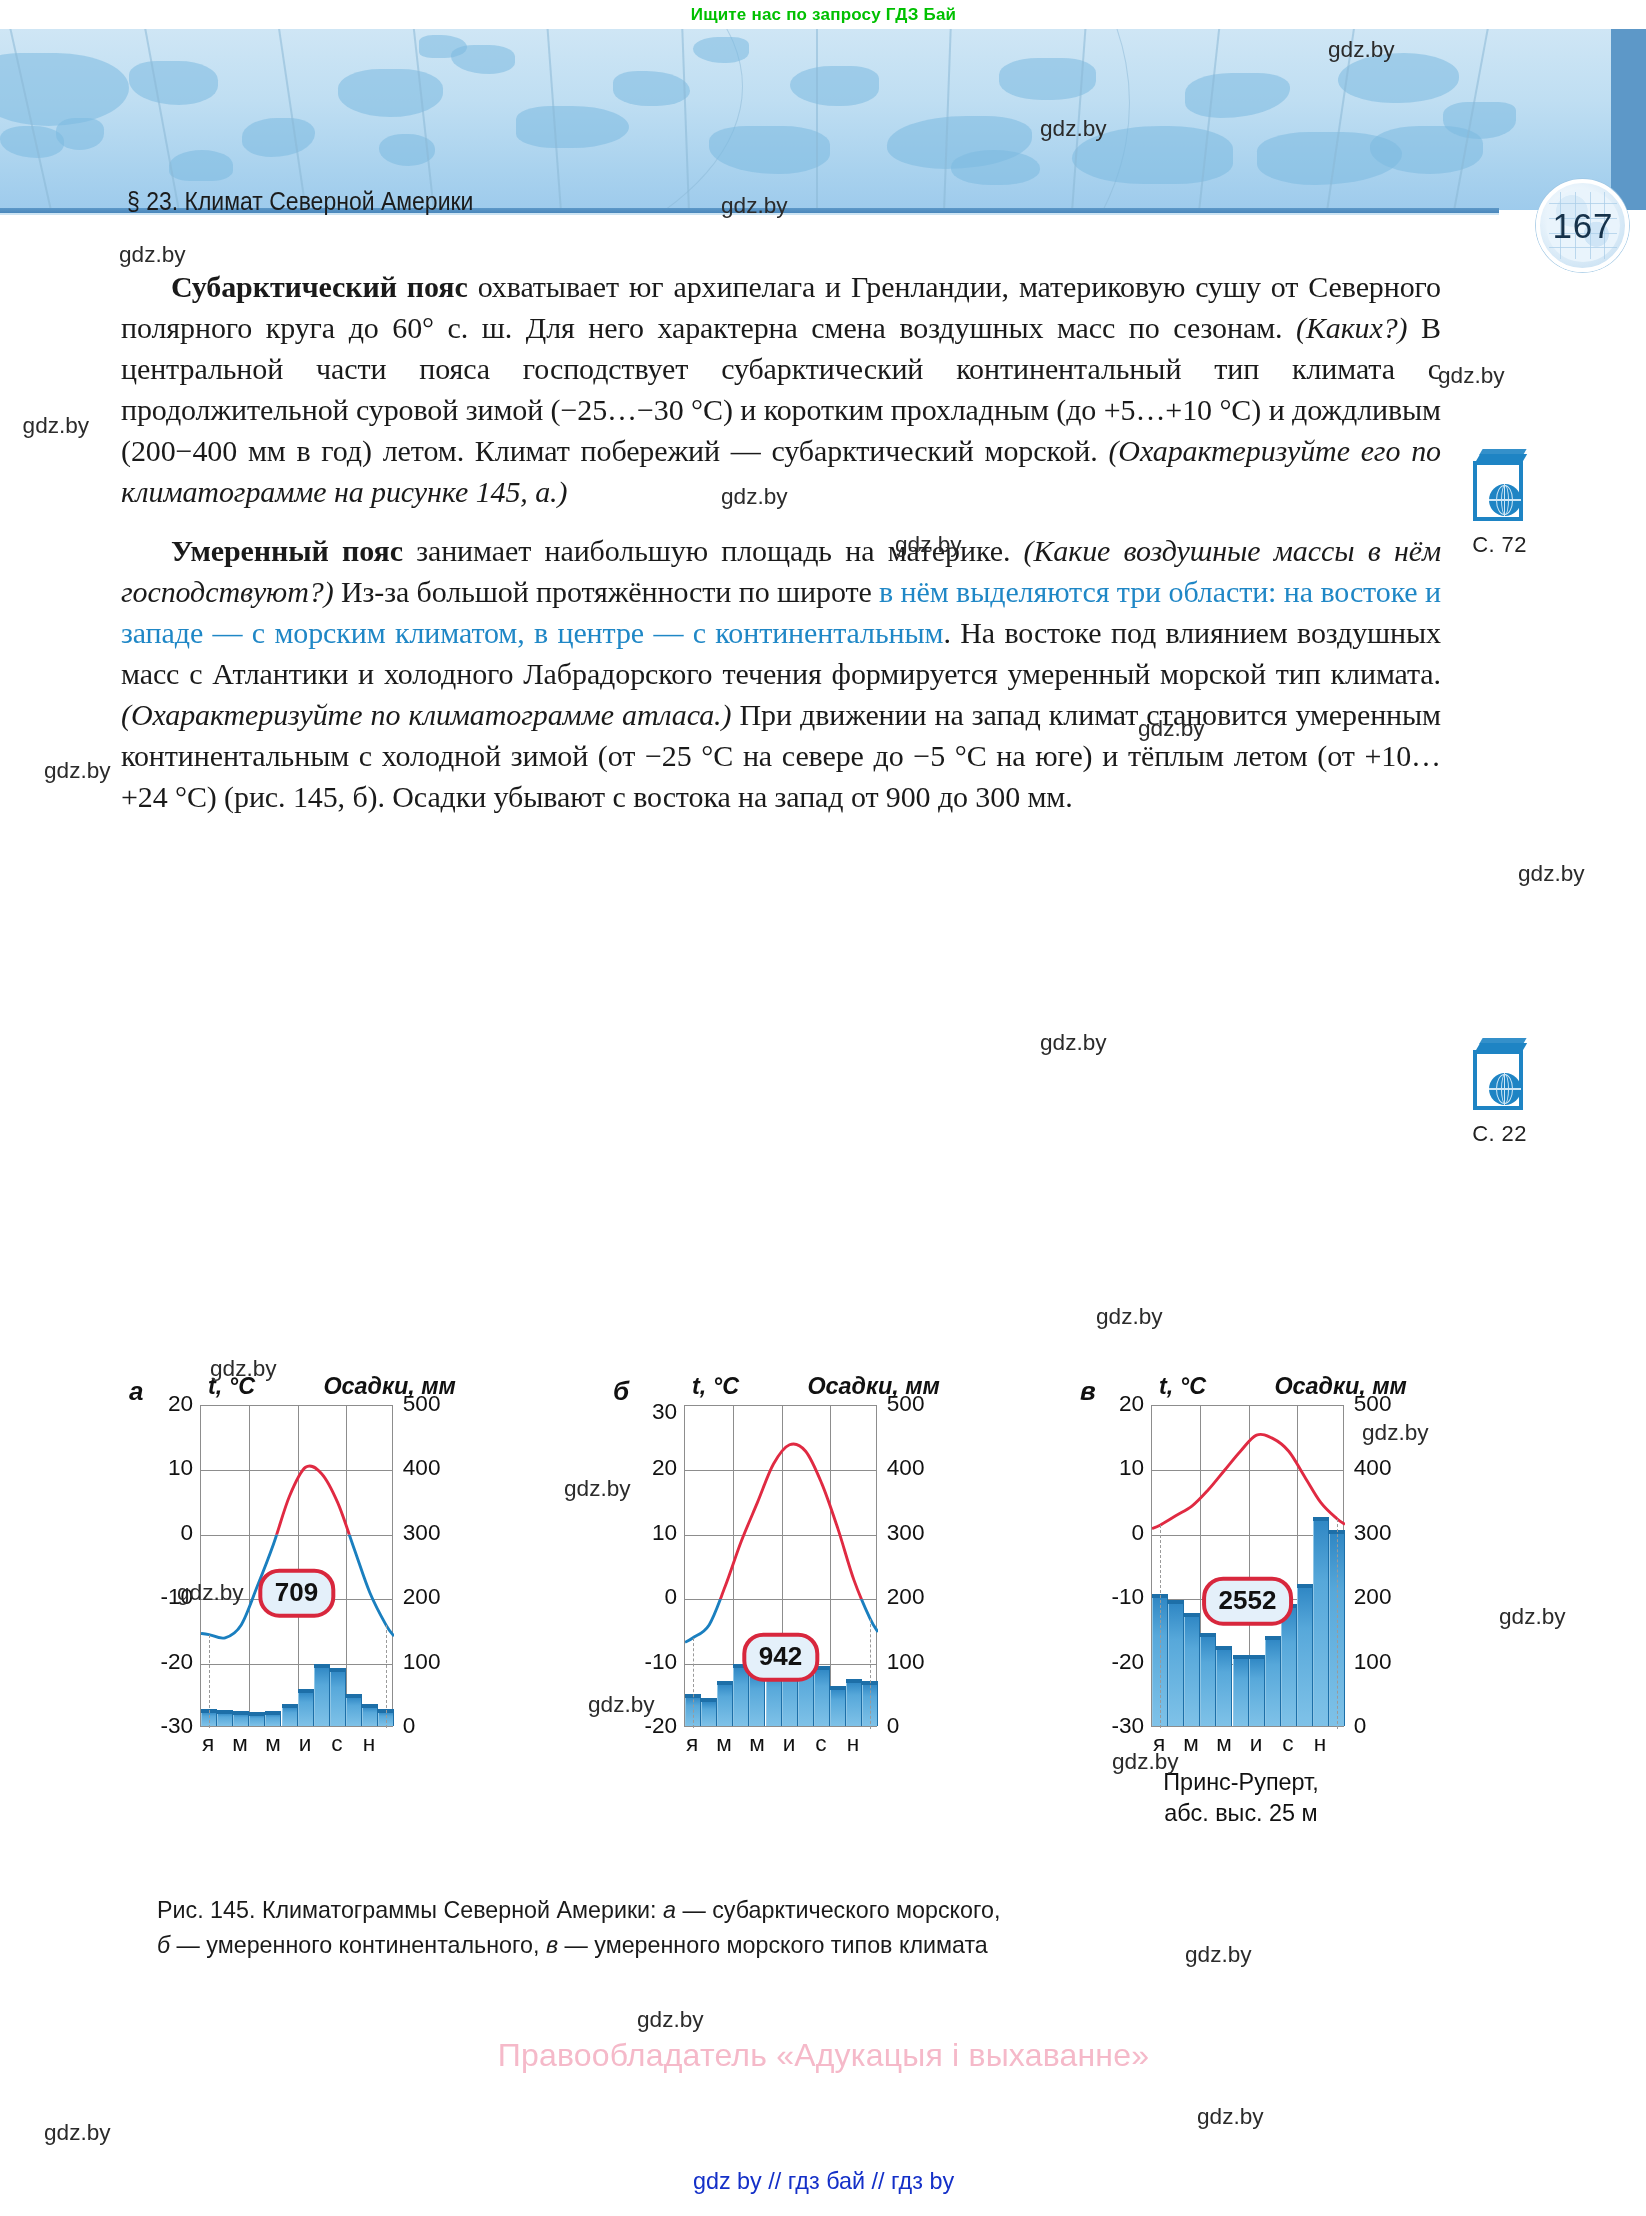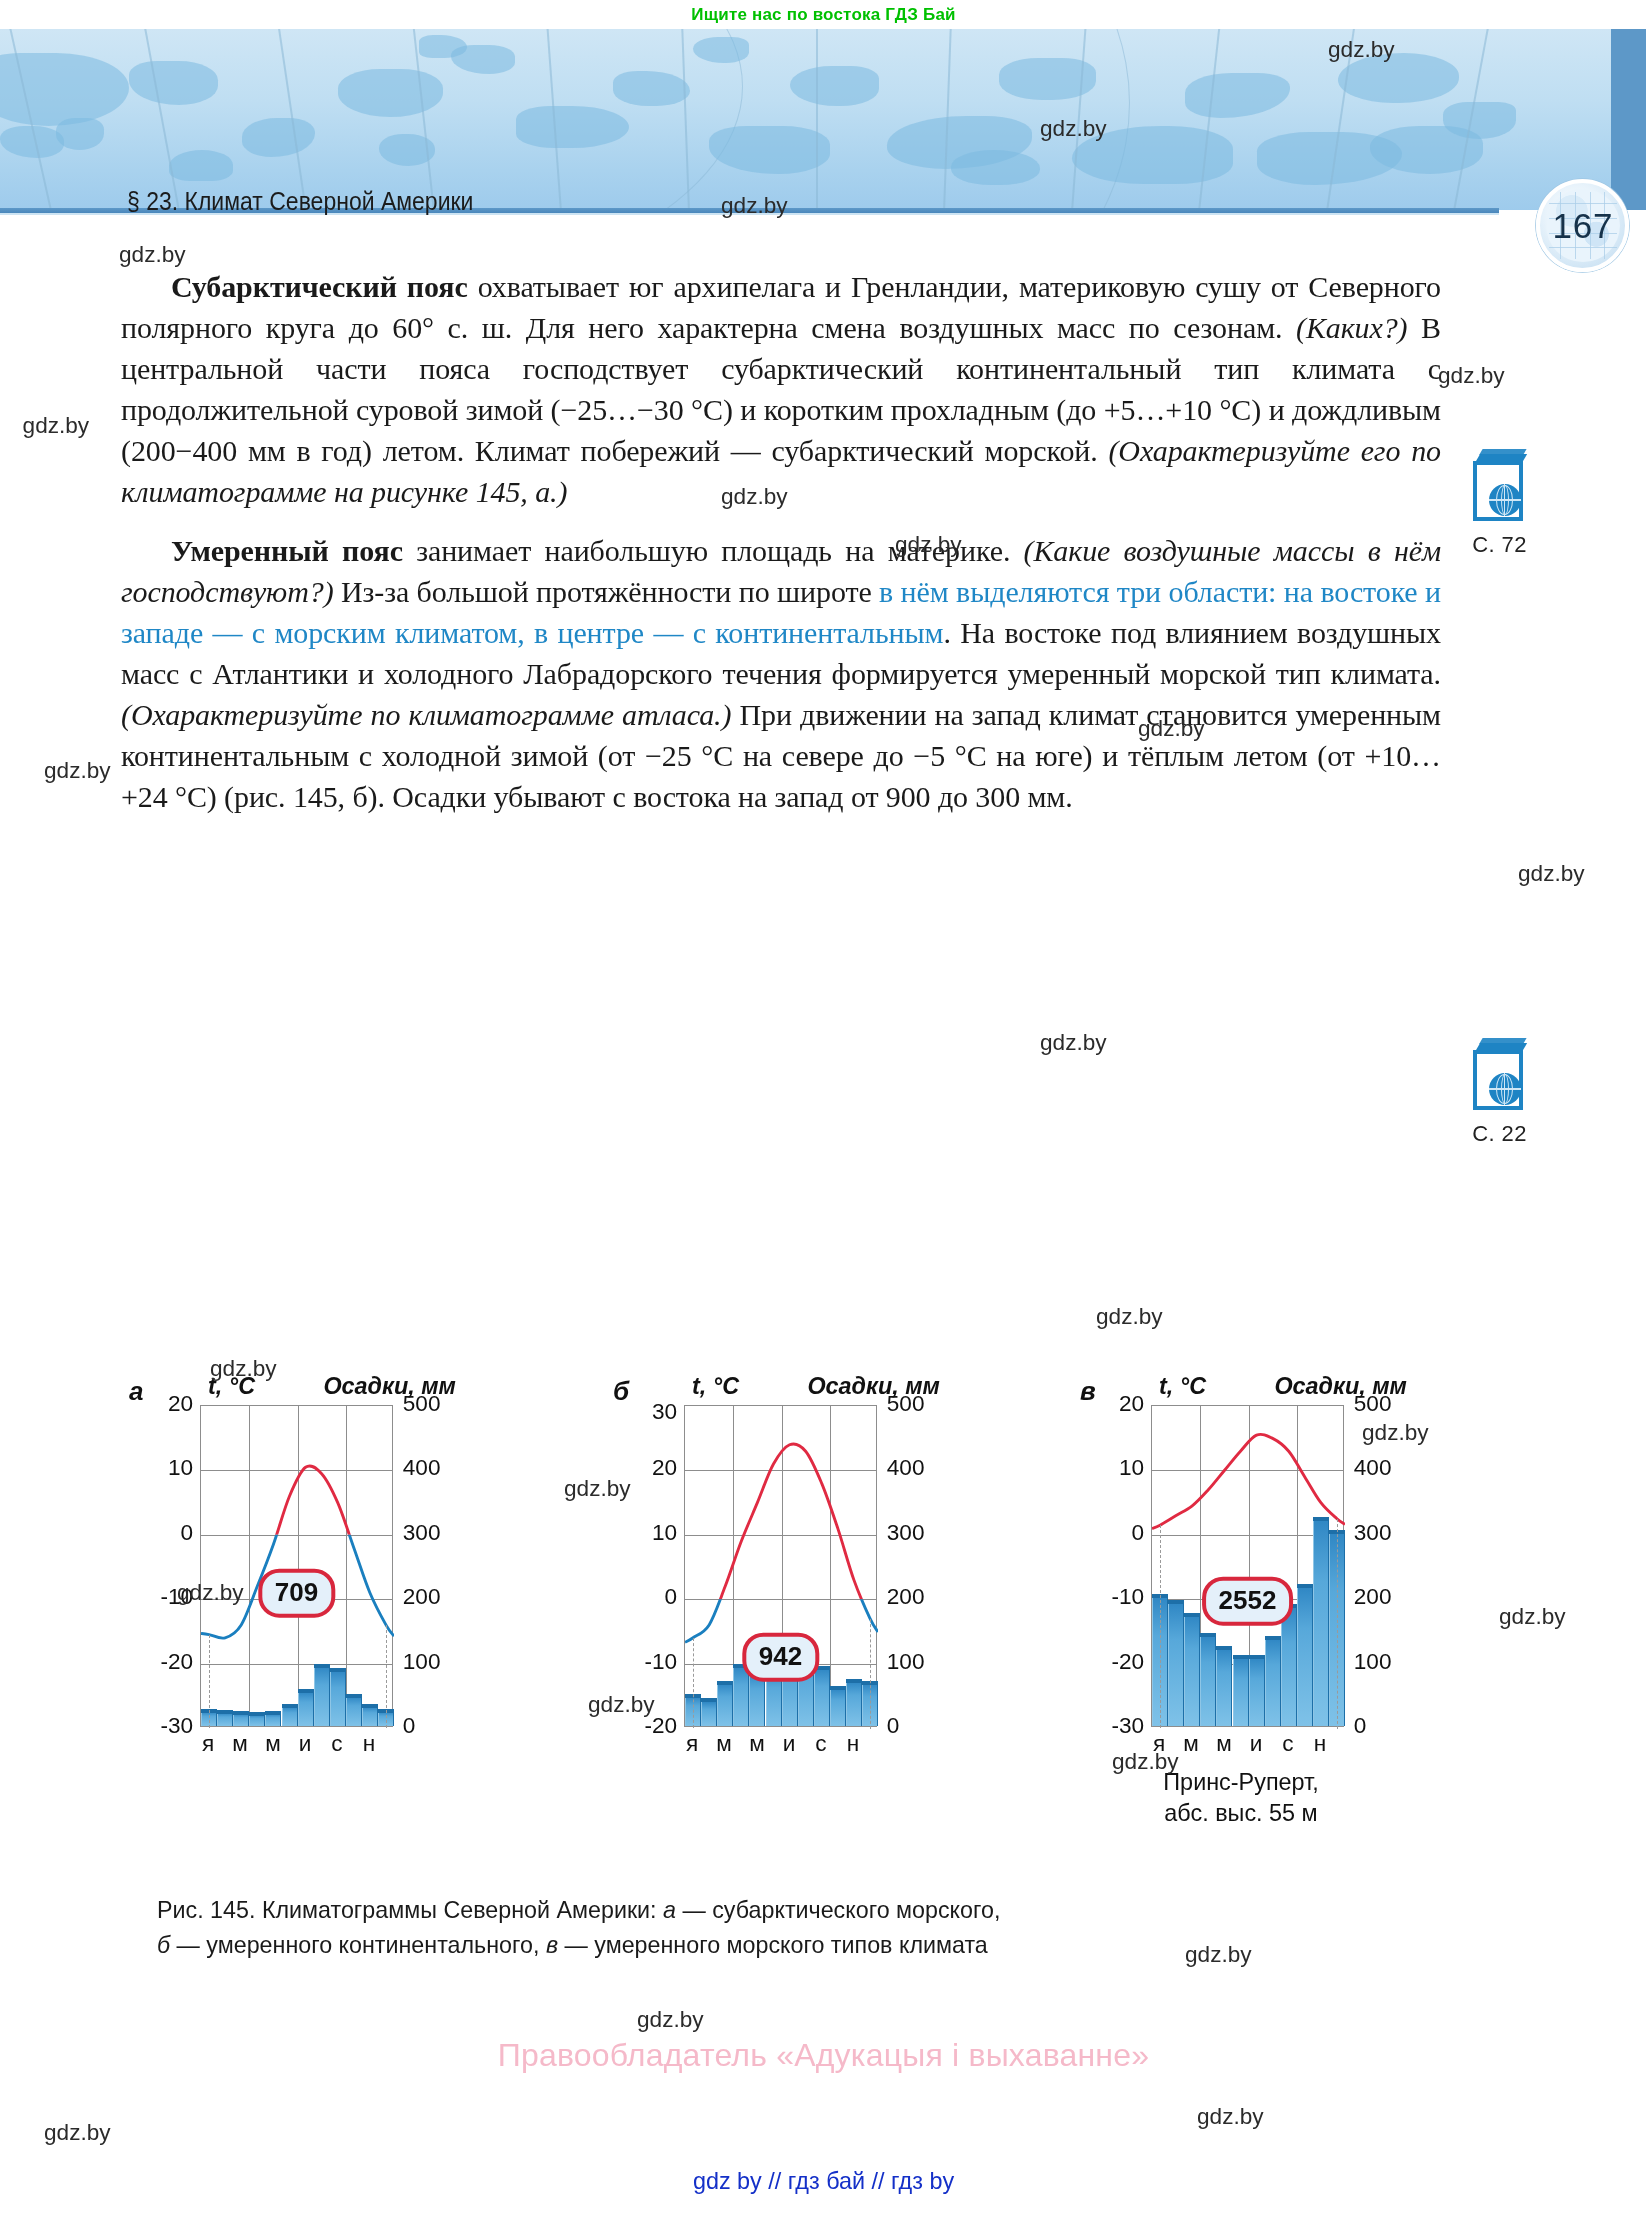--- a/index.html
+++ b/index.html
@@ -176,21 +176,21 @@
     font-family:"Liberation Sans",sans-serif;font-size:32px;color:#f5b9c9;letter-spacing:0.2px;
   }
   .footer{
     position:absolute;left:0;right:0;top:2168px;text-align:center;
     font-family:"Liberation Sans",sans-serif;font-size:23.4px;color:#1430c8;
   }
 </style>
 </head>
 <body>
 
-<div class="topbar">Ищите нас по востока ГДЗ Бай</div>
+<div class="topbar">Ищите нас по запросу ГДЗ Бай</div>
 
 <div class="header-band" id="hdr">
   <div class="arc" style="left:-210px;top:-169px;width:951px;height:451px;"></div>
   <div class="arc" style="left:-403px;top:-338px;width:1531px;height:822px;"></div>
 <div class="sea" style="left: -24px; top: 24px; width: 153px; height: 73px; border-radius: 30% 50% 55%;"></div>
     <div class="sea" style="left: 56px; top: 89px; width: 48px; height: 32px; border-radius: 50% 45% 65% 62%;"></div>
     <div class="sea" style="left: 129px; top: 32px; width: 89px; height: 44px; border-radius: 40% 55% 55% 71%;"></div>
     <div class="sea" style="left: 242px; top: 89px; width: 73px; height: 39px; border-radius: 60% 45% 75% 50%;"></div>
     <div class="sea" style="left: 338px; top: 40px; width: 105px; height: 48px; border-radius: 60% 60% 75% 74%;"></div>
     <div class="sea" style="left: 379px; top: 105px; width: 56px; height: 32px; border-radius: 50% 55% 55% 62%;"></div>
@@ -550,21 +550,21 @@
       <div class="months">
         <span style="left: 8px;">я</span>
         <span style="left: 40px;">м</span>
         <span style="left: 73px;">м</span>
         <span style="left: 105px;">и</span>
         <span style="left: 137px;">с</span>
         <span style="left: 169px;">н</span>
       </div>
       <div class="place">
         <div>Принс-Руперт,</div>
-        <div>абс. выс. 55 м</div>
+        <div>абс. выс. 25 м</div>
       </div>
     </div>
   </div>
 
 <div class="caption">
   <span>Рис. 145. Климатограммы Северной Америки: </span><i>а</i><span> — субарктического морского,</span><br>
   <i>б</i><span> — умеренного континентального, </span><i>в</i><span> — умеренного морского типов климата</span>
 </div>
 
 <div class="rightholder">Правообладатель «Адукацыя і выхаванне»</div>

